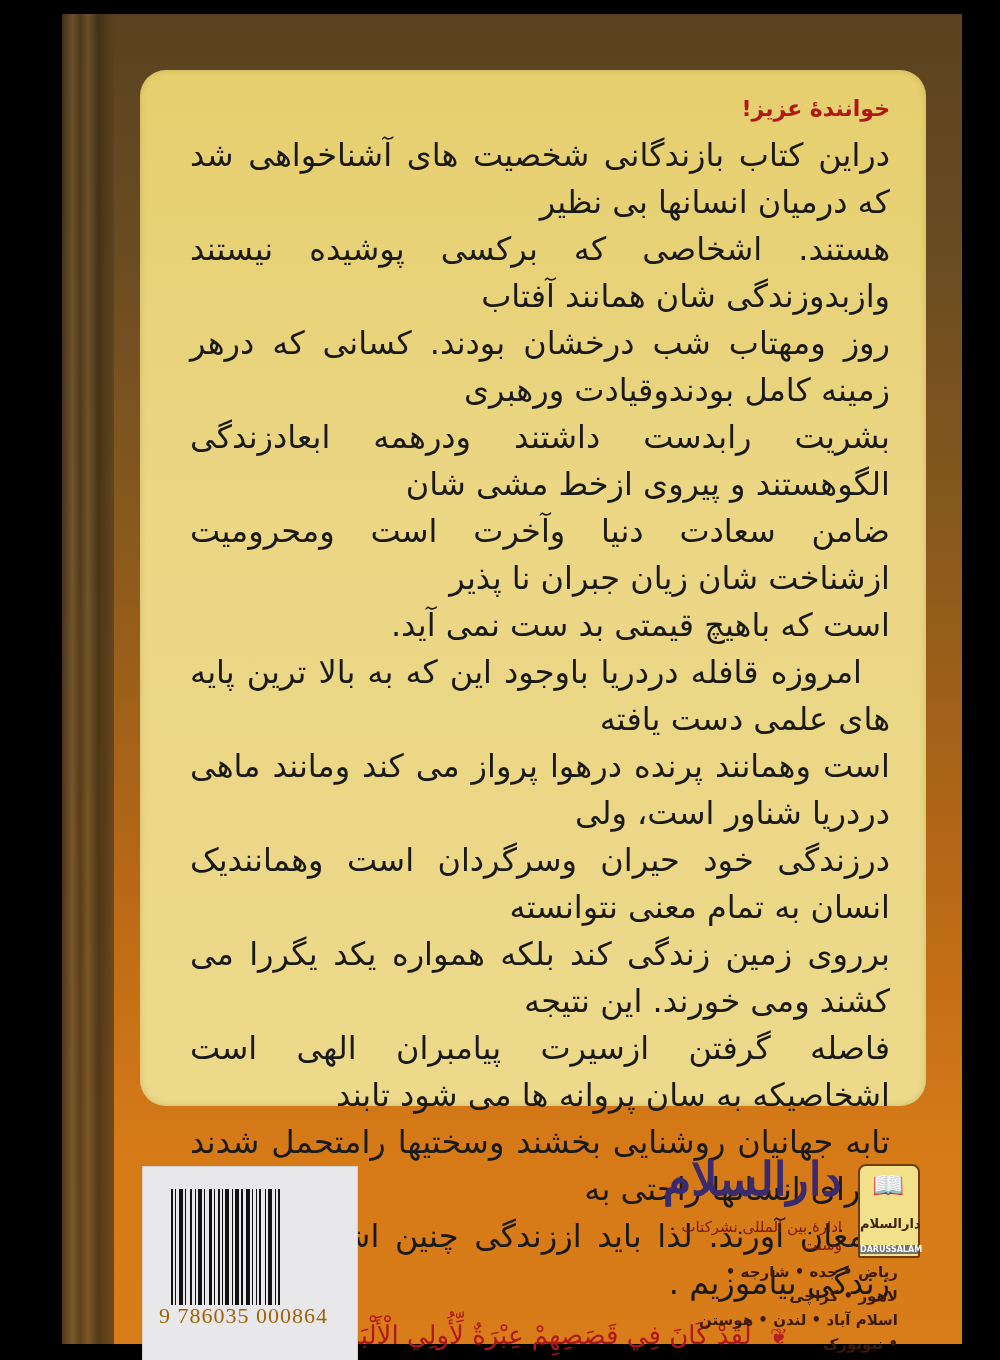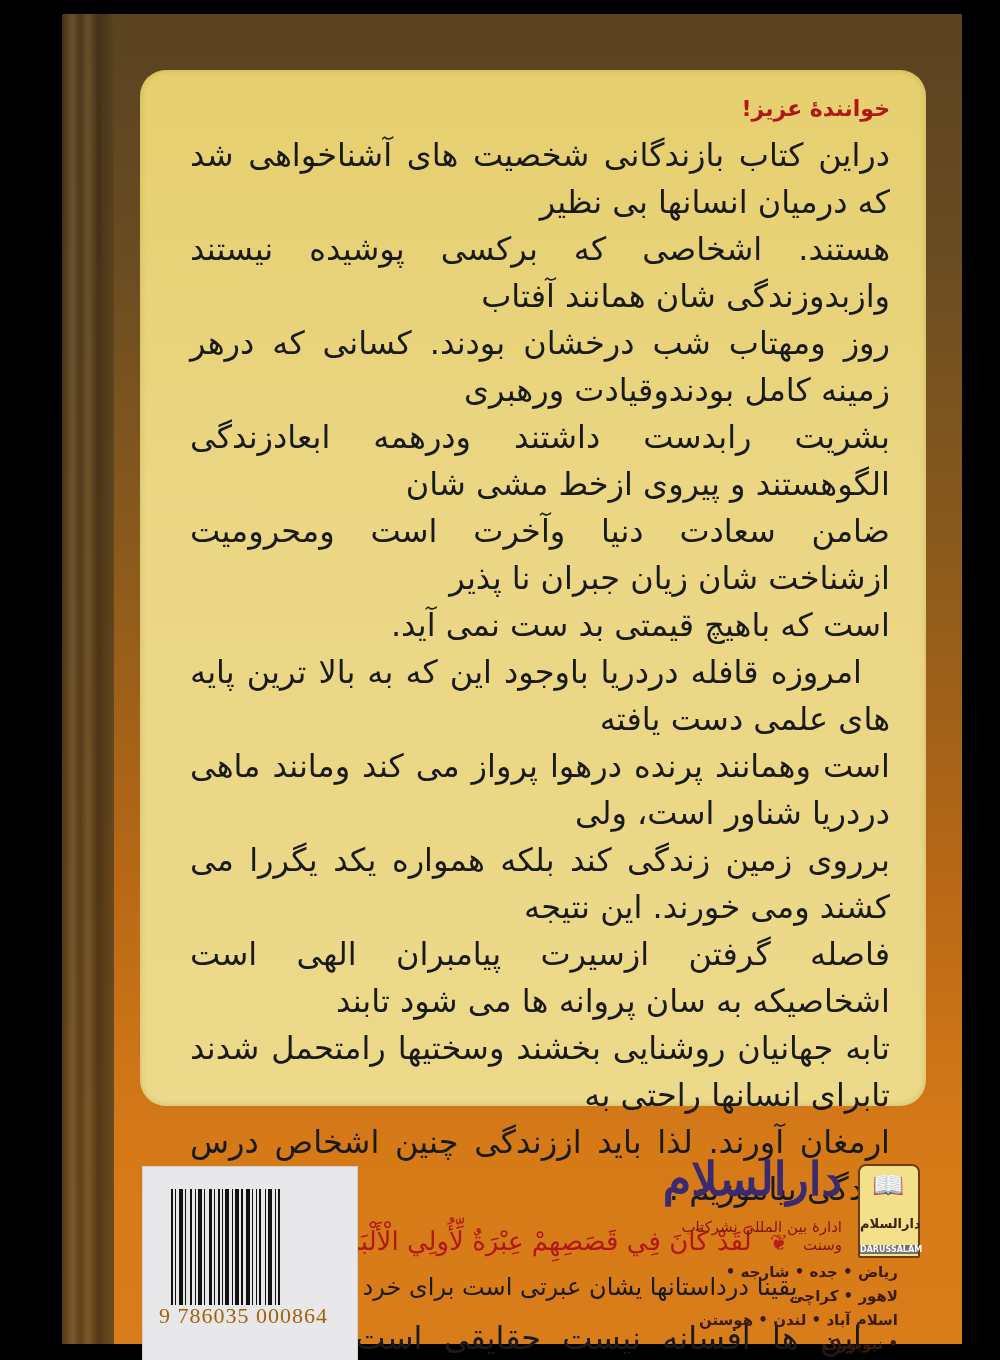--- a/index.html
+++ b/index.html
@@ -57,20 +57,21 @@
         <p class="p">هستند. اشخاصی که برکسی پوشیده نیستند وازبدوزندگی شان همانند آفتاب</p>
         <p class="p">روز ومهتاب شب درخشان بودند. کسانی که درهر زمینه کامل بودندوقیادت ورهبری</p>
         <p class="p">بشریت رابدست داشتند ودرهمه ابعادزندگی الگوهستند و پیروی ازخط مشی شان</p>
         <p class="p">ضامن سعادت دنیا وآخرت است ومحرومیت ازشناخت شان زیان جبران نا پذیر</p>
         <p class="p">است که باهیچ قیمتی بد ست نمی آید.</p>
       </div>
 
       <div>
         <p class="p indent">امروزه قافله دردریا باوجود این که به بالا ترین پایه های علمی دست یافته</p>
         <p class="p">است وهمانند پرنده درهوا پرواز می کند ومانند ماهی دردریا شناور است، ولی</p>
+        <p class="p">درزندگی خود حیران وسرگردان است وهمانندیک انسان به تمام معنی نتوانسته</p>
         <p class="p">برروی زمین زندگی کند بلکه همواره یکد یگررا می کشند ومی خورند. این نتیجه</p>
         <p class="p">فاصله گرفتن ازسیرت پیامبران الهی است اشخاصیکه به سان پروانه ها می شود تابند</p>
         <p class="p">تابه جهانیان روشنایی بخشند وسختیها رامتحمل شدند تابرای انسانها راحتی به</p>
         <p class="p">ارمغان آورند. لذا باید اززندگی چنین اشخاص درس زندگی بیاموزیم .</p>
       </div>
 
       <div class="verse">
         <span class="orn">❦</span>
         <span>لَقَدْ كَانَ فِي قَصَصِهِمْ عِبْرَةٌ لِّأُولِي الْأَلْبَابِ</span>
         <span class="orn">❦</span>

